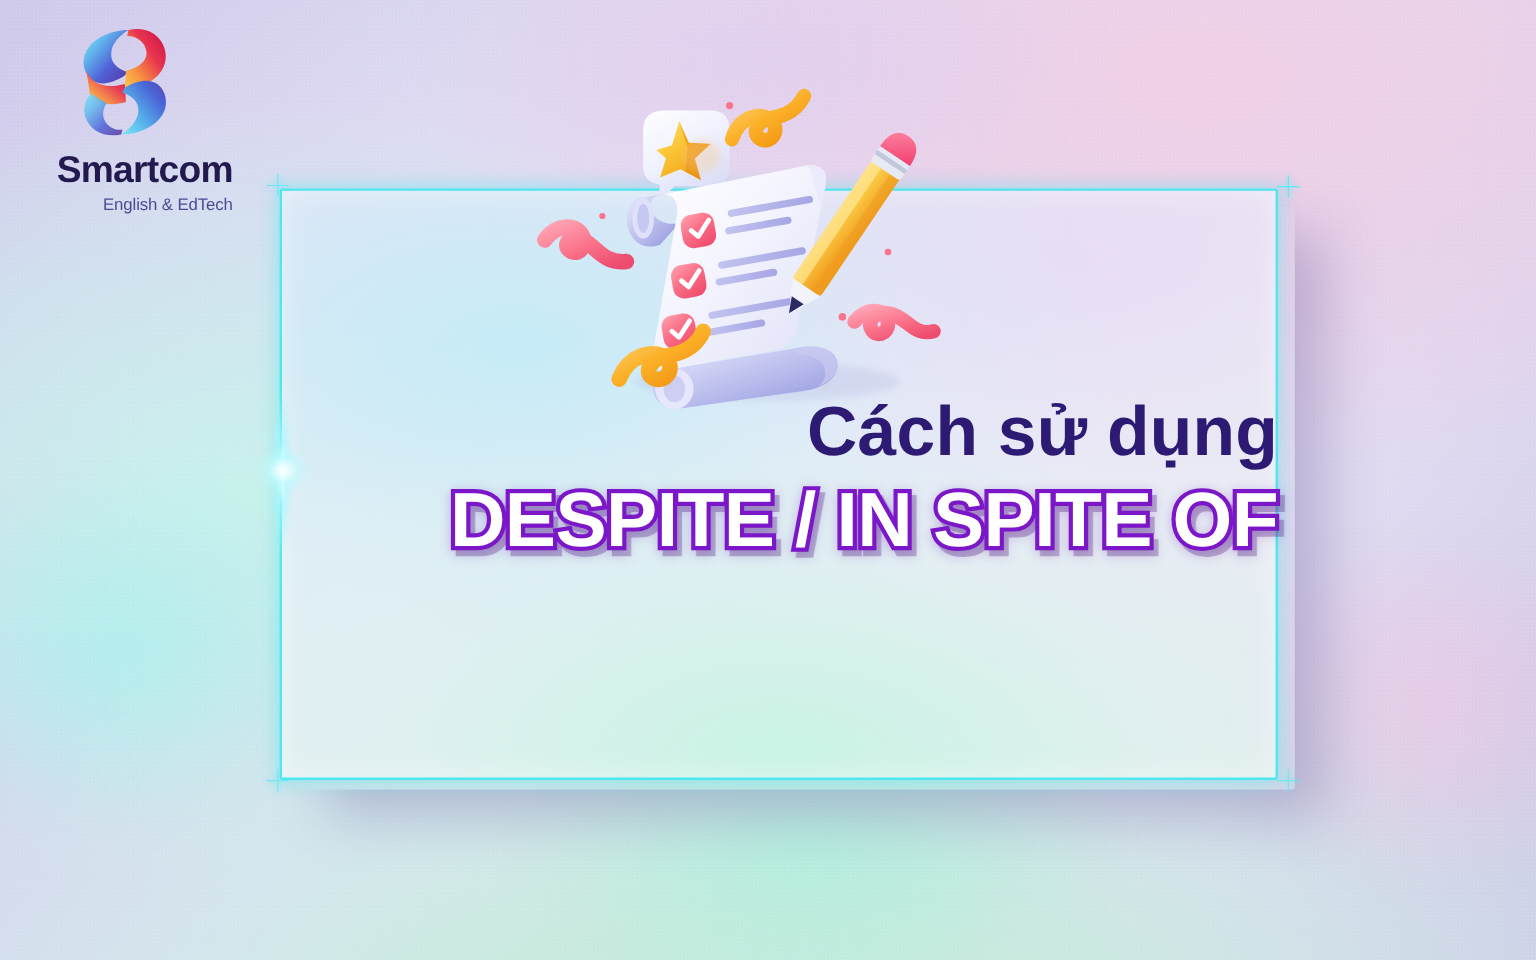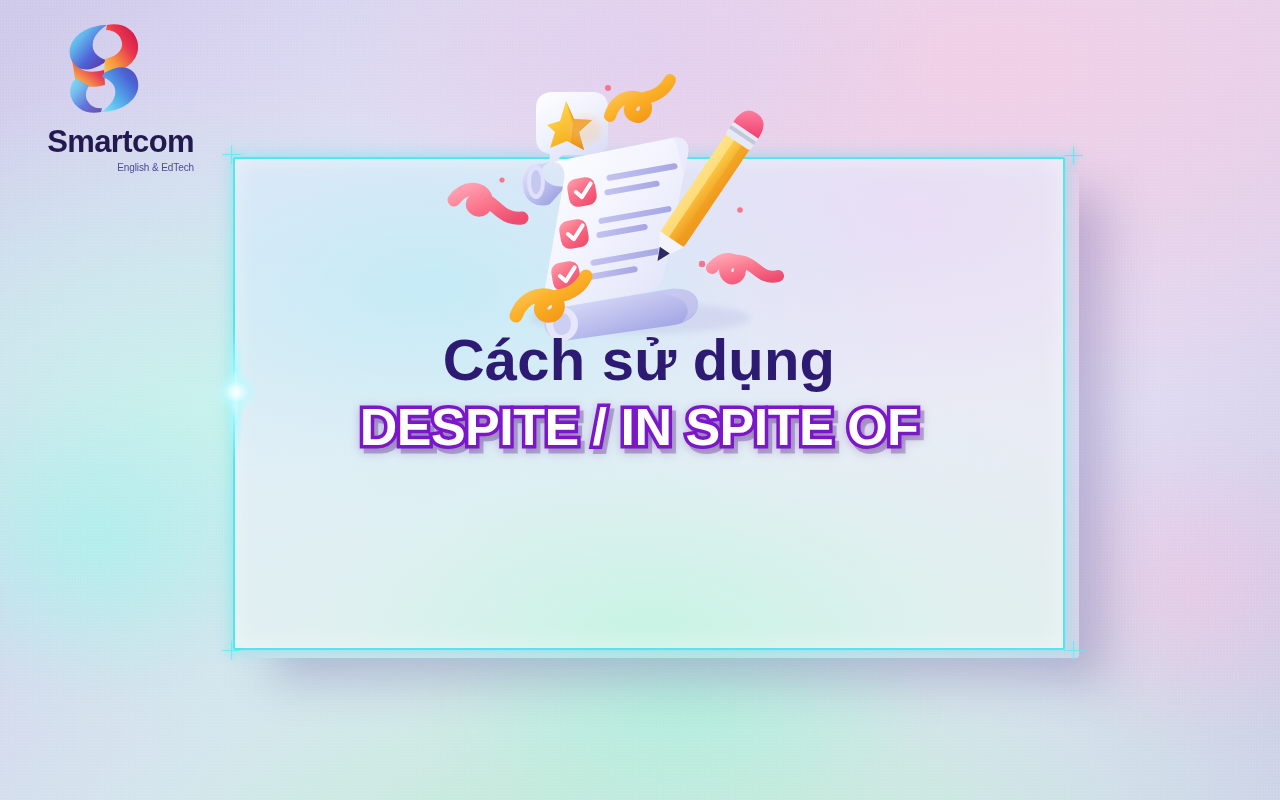--- a/index.html
+++ b/index.html
@@ -52,21 +52,21 @@
   }
 
   
   .logo-block { position:absolute; left:14px; top:16px; width:180px; text-align:right; z-index:30; }
   .logo-mark { width:110px; height:106px; margin:0 auto; display:block; }
   .logo-word {
     font-size:31px; font-weight:700; color:#221a4e; letter-spacing:-0.6px;
     line-height:1; margin-top:4px; font-family:"Liberation Sans", sans-serif;
   }
   .logo-sub {
-    font-size:10px; font-weight:400; color:#4b4a96; letter-spacing:-0.1px;
+    font-size:14px; font-weight:400; color:#4b4a96; letter-spacing:-0.1px;
     margin-top:5px; font-family:"Liberation Sans", sans-serif;
   }
 
   
   .frame-shadow {
     position:absolute; left:247px; top:172px; width:832px; height:486px;
     border-radius:3px;
     box-shadow:26px 22px 46px rgba(96,78,150,0.30);
     background:rgba(150,135,190,0.05);
     z-index:4;
@@ -106,29 +106,29 @@
   .spark-tl { left:222px; top:145px; width:19px; height:19px; opacity:.85; }
   .spark-tr { left:1064px; top:146px; width:19px; height:19px; }
   .spark-bl { left:222px; top:641px; width:19px; height:19px; opacity:.8; }
   .spark-br { left:1064px; top:641px; width:19px; height:19px; opacity:.8; }
 
   
   .illus { position:absolute; left:440px; top:68px; width:340px; height:276px; z-index:20; }
   .illus svg { display:block; width:340px; height:276px; overflow:visible; }
 
   
-  .title-wrap { position:absolute; left:223px; top:330px; width:832px; text-align:center; z-index:22; }
+  .title-wrap { position:absolute; left:233px; top:330px; width:832px; text-align:right; z-index:22; }
   .title-sub {
     font-size:58px; font-weight:700; color:#2d1a73;
     letter-spacing:0.2px; line-height:1.05;
     font-family:"Liberation Sans", sans-serif;
   }
   .title-main {
     margin-top:10px;
-    font-size:52px; font-weight:700; line-height:1.0;
+    font-size:64px; font-weight:700; line-height:1.0;
     letter-spacing:-0.5px;
     font-family:"Liberation Sans", sans-serif;
     color:#ffffff;
     -webkit-text-stroke:7px #7b16c9;
     paint-order:stroke fill;
     filter:drop-shadow(4px 5px 0px rgba(70,20,120,0.30)) drop-shadow(0 2px 5px rgba(120,40,180,0.30));
   }
 </style>
 </head>
 <body>

